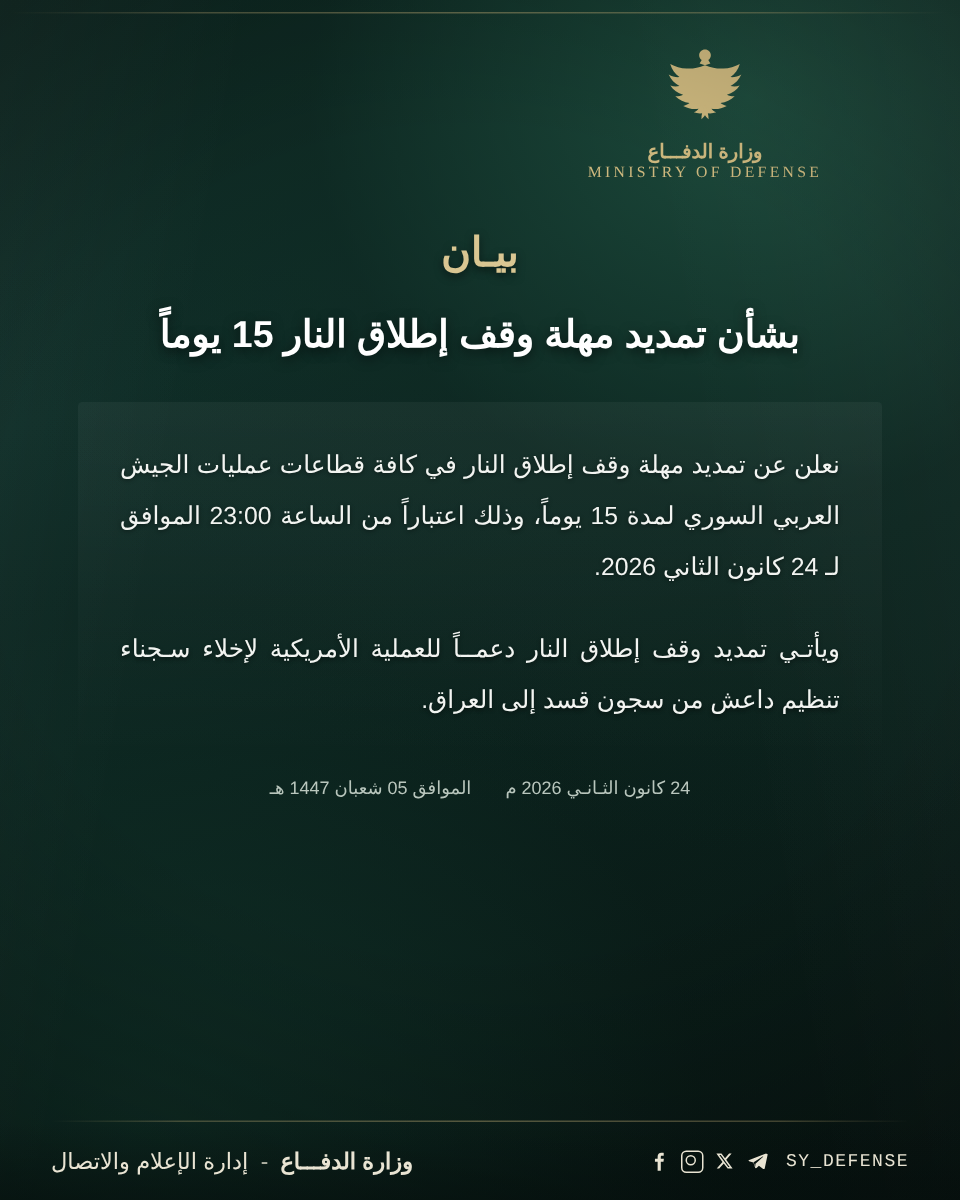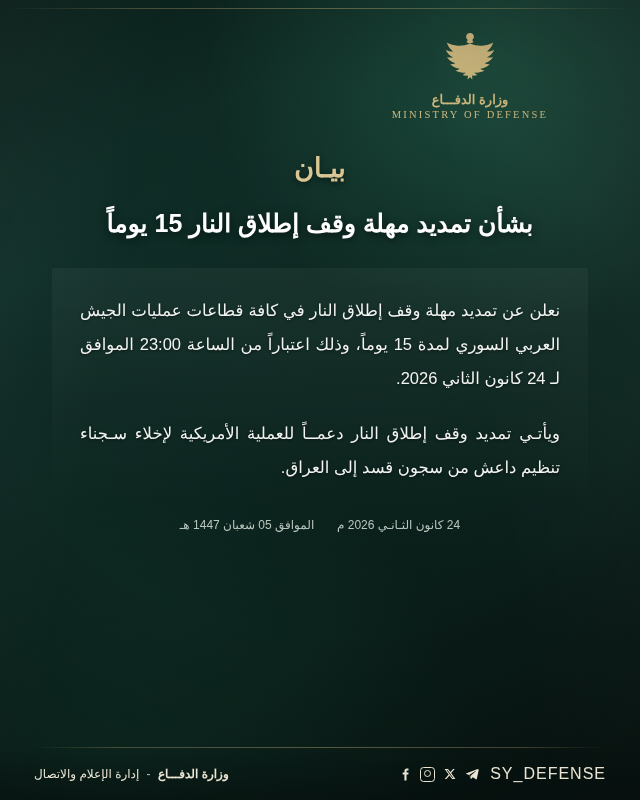--- a/index.html
+++ b/index.html
@@ -159,21 +159,21 @@
     height: 52px;
     display: flex;
     align-items: center;
     justify-content: space-between;
     padding: 0 34px;
     box-sizing: border-box;
     background: linear-gradient(180deg, rgba(6,18,15,0.0) 0%, rgba(5,14,12,0.55) 100%);
   }
   .footer-right {
     color: #e9e4d3;
-    font-size: 12px;
+    font-size: 15px;
     letter-spacing: 0.5px;
     direction: rtl;
   }
   .footer-right .bold { font-weight: bold; }
   .footer-right .dash { opacity: 0.8; padding: 0 4px; }
   .social {
     display: flex;
     align-items: center;
     gap: 7px;
     direction: ltr;
@@ -183,23 +183,23 @@
     height: 15px;
     display: inline-flex;
     align-items: center;
     justify-content: center;
     color: #e9e4d3;
     font-size: 12px;
     line-height: 1;
   }
   .handle {
     color: #e9e4d3;
-    font-size: 16px;
+    font-size: 12px;
     letter-spacing: 1px;
-    font-family: Liberation Sans, sans-serif;
+    font-family: Liberation Mono, monospace;
     padding-left: 4px;
   }
   .sq {
     width: 13px; height: 13px;
     border: 1.3px solid #e9e4d3;
     border-radius: 3.5px;
     position: relative;
   }
   .sq::after {
     content: "";

